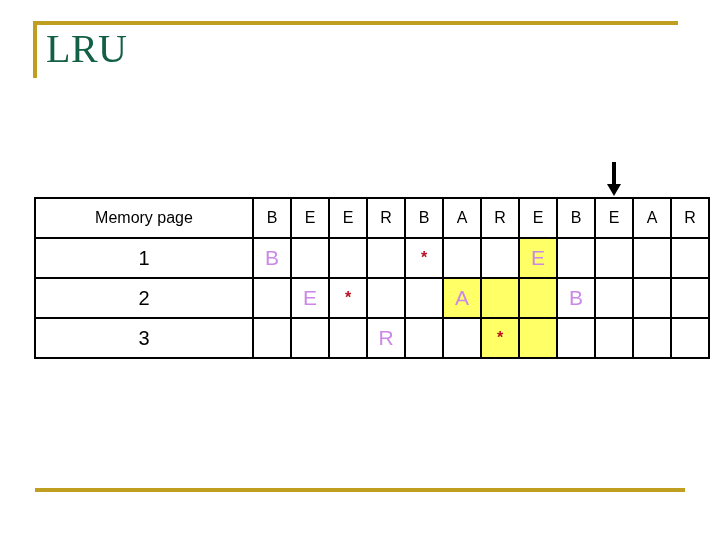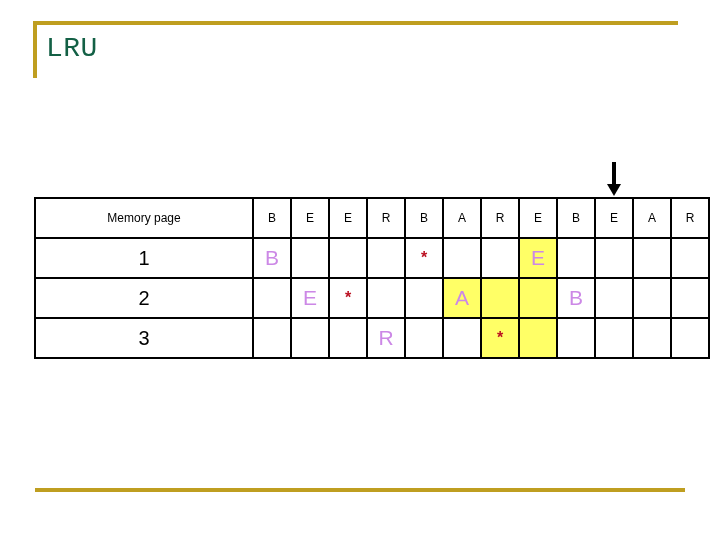--- a/index.html
+++ b/index.html
@@ -29,22 +29,22 @@
     left: 33px;
     top: 21px;
     width: 4px;
     height: 57px;
     background: #bf9e20;
   }
   #slide-title {
     position: absolute;
     left: 46px;
     top: 26px;
-    font-family: Liberation Mono, monospace;
-    font-size: 28px;
+    font-family: Liberation Serif, serif;
+    font-size: 40px;
     line-height: 46px;
     color: #136045;
     letter-spacing: 0.5px;
     white-space: nowrap;
   }
 
   
   #slide-footer-rule {
     position: absolute;
     left: 35px;
@@ -98,21 +98,21 @@
     color: #000000;
     background: #ffffff;
   }
   #lru-table td.label-col {
     width: 216px;
   }
   #lru-table td.seq-col {
     width: 36px;
   }
   #lru-table td.header-cell {
-    font-size: 12px;
+    font-size: 16px;
   }
   #lru-table td.row-label {
     font-size: 20px;
   }
   #lru-table td.page-cell {
     font-size: 21px;
     color: #cc88e6;
   }
   #lru-table td.page-cell.star {
     color: #bb1122;

